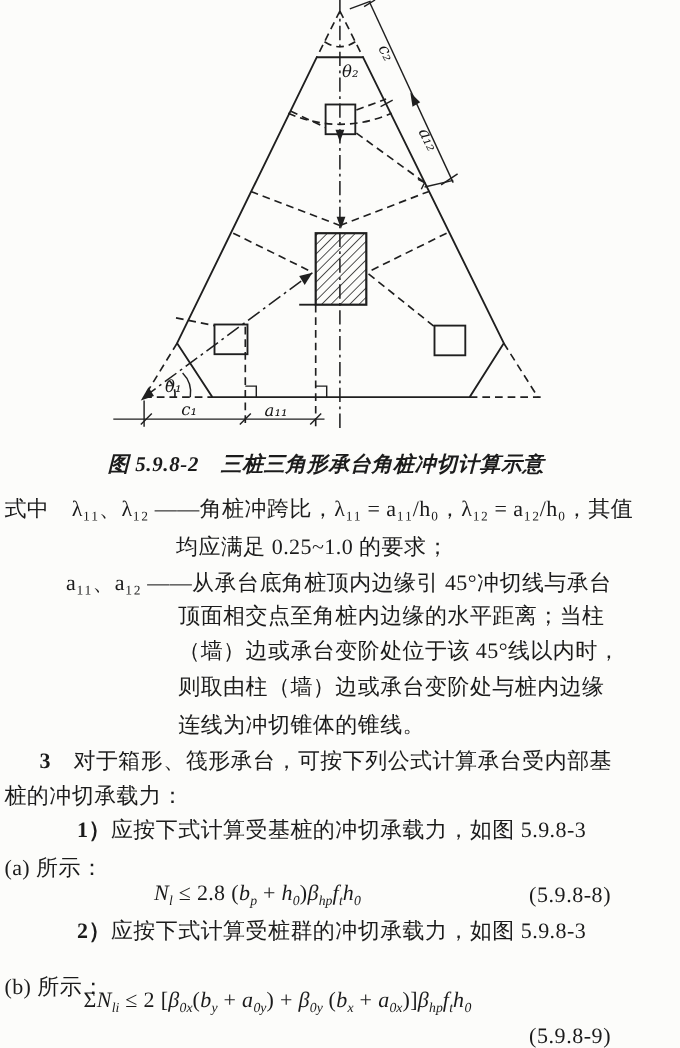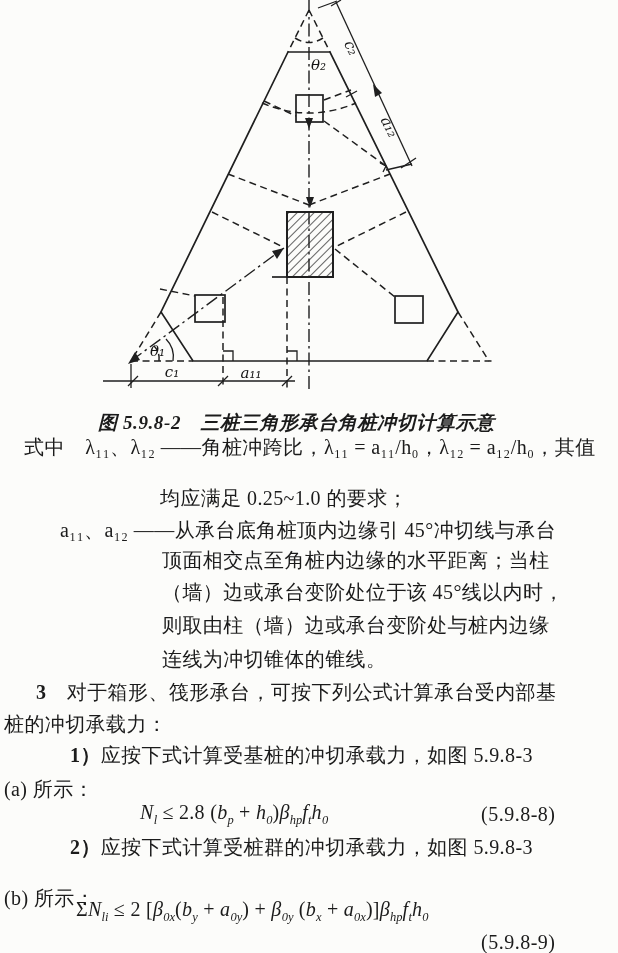--- a/index.html
+++ b/index.html
@@ -108,21 +108,21 @@
   <text x="150" y="356">θ₁</text>
   <text x="347" y="50" transform="rotate(63 347 50)" text-anchor="middle">c₂</text>
   <text x="385" y="129" transform="rotate(63 385 129)" text-anchor="middle">a₁₂</text>
   <text x="172" y="377" text-anchor="middle">c₁</text>
   <text x="251" y="378" text-anchor="middle">a₁₁</text>
 </svg>
 </div>
 
 <div class="line caption" style="left:98px;top:411px;">图 5.9.8-2　三桩三角形承台角桩冲切计算示意</div>
 
-<div class="line" style="left:4px;top:436px;margin-left:20px;">式中　λ₁₁、λ₁₂ ——角桩冲跨比，λ₁₁ = a₁₁/h₀，λ₁₂ = a₁₂/h₀，其值</div>
+<div class="line" style="left:4px;top:452px;">式中　λ₁₁、λ₁₂ ——角桩冲跨比，λ₁₁ = a₁₁/h₀，λ₁₂ = a₁₂/h₀，其值</div>
 <div class="line" style="left:160px;top:487px;">均应满足 0.25~1.0 的要求；</div>
 <div class="line" style="left:60px;top:519px;">a₁₁、a₁₂ ——从承台底角桩顶内边缘引 45°冲切线与承台</div>
 <div class="line" style="left:162px;top:549px;">顶面相交点至角桩内边缘的水平距离；当柱</div>
 <div class="line" style="left:162px;top:581px;">（墙）边或承台变阶处位于该 45°线以内时，</div>
 <div class="line" style="left:162px;top:614px;">则取由柱（墙）边或承台变阶处与桩内边缘</div>
 <div class="line" style="left:162px;top:648px;">连线为冲切锥体的锥线。</div>
 
 <div class="line" style="left:36px;top:681px;"><span class="bnum">3</span><span>　对于箱形、筏形承台，可按下列公式计算承台受内部基</span></div>
 <div class="line" style="left:4px;top:713px;">桩的冲切承载力：</div>
 

